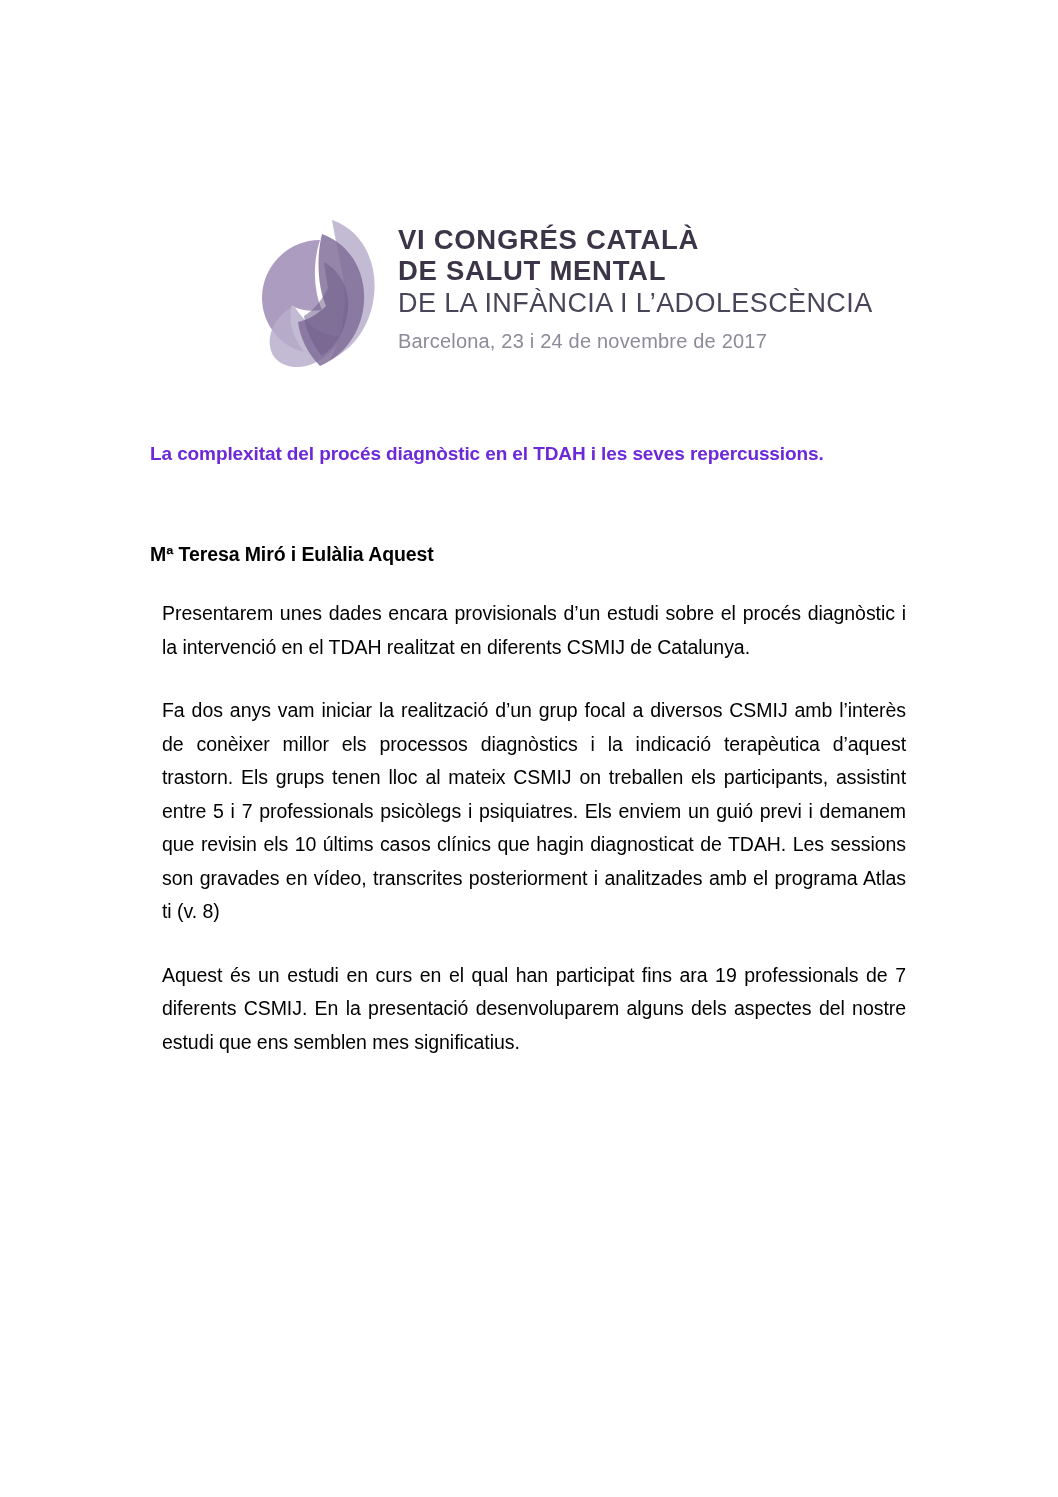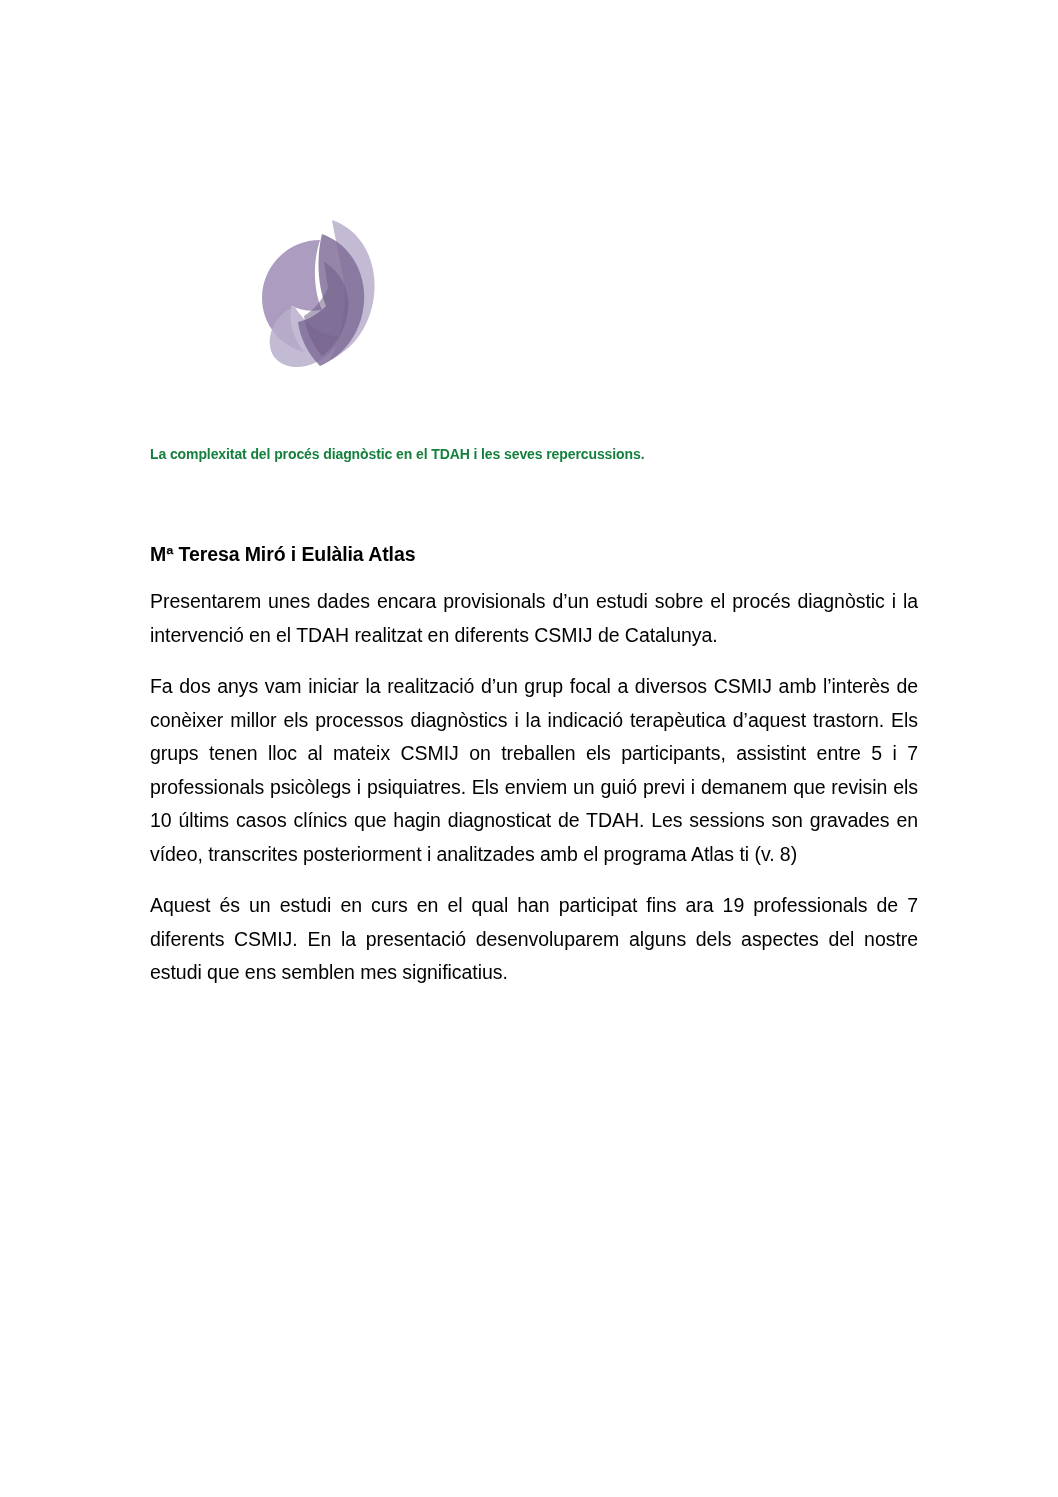--- a/index.html
+++ b/index.html
@@ -85,44 +85,44 @@
 
   
   .content {
     position: absolute;
     left: 150px;
     top: 440px;
     width: 768px;
   }
 
   .doc-title {
-    font-size: 14px;
+    font-size: 19px;
     font-weight: bold;
     line-height: 28px;
-    color: #15803d;
+    color: #6d28d9;
     margin: 0;
     letter-spacing: -0.1px;
   }
 
   .authors {
     font-size: 19.5px;
     font-weight: bold;
     line-height: 28px;
     color: #000000;
     margin: 0;
     padding-top: 72px;
     letter-spacing: -0.1px;
   }
 
   .para {
     font-size: 19.5px;
     font-weight: normal;
     line-height: 33.5px;
     color: #000000;
-    margin: 0;
+    margin: 12px;
     text-align: justify;
     letter-spacing: -0.05px;
   }
 
   .para.first { padding-top: 17px; }
   .para.spaced { padding-top: 18px; }
 </style>
 </head>
 <body>
 
@@ -152,28 +152,34 @@
           <path d="M74 20 C102 30 118 58 116 88 C114 118 96 142 72 152
                    C60 140 52 124 50 108 C60 106 70 100 78 92
                    C70 74 68 44 74 20 Z" fill="#7e6a96" opacity="0.82"></path>
 
           <path d="M76 48 C94 58 102 78 100 96 C98 116 88 132 74 142
                    C64 130 58 116 56 102 C66 96 74 86 80 74 Z" fill="#6f5c88" opacity="0.55"></path>
         </g>
       </svg>
     </div>
 
+    <div class="logo-text">
+      <div class="logo-line-1">VI CONGRÉS CATALÀ</div>
+      <div class="logo-line-2">DE SALUT MENTAL</div>
+      <div class="logo-line-3">DE LA INFÀNCIA I L’ADOLESCÈNCIA</div>
+      <div class="logo-date">Barcelona, 23 i 24 de novembre de 2017</div>
+    </div>
 
   </div>
 
   <div class="content">
 
     <h1 class="doc-title">La complexitat del procés diagnòstic en el TDAH i les seves repercussions.</h1>
 
-    <p class="authors">Mª Teresa Miró i Eulàlia Atlas</p>
+    <p class="authors">Mª Teresa Miró i Eulàlia Aquest</p>
 
     <p class="para first">Presentarem unes dades encara provisionals d’un estudi sobre el procés diagnòstic i la intervenció en el TDAH realitzat en diferents CSMIJ de Catalunya.</p>
 
     <p class="para spaced">Fa dos anys vam iniciar la realització d’un grup focal a diversos CSMIJ amb l’interès de conèixer millor els processos diagnòstics i la indicació terapèutica d’aquest trastorn. Els grups tenen lloc al mateix CSMIJ on treballen els participants, assistint entre 5 i 7 professionals psicòlegs i psiquiatres. Els enviem un guió previ i demanem que revisin els 10 últims casos clínics que hagin diagnosticat de TDAH. Les sessions son gravades en vídeo, transcrites posteriorment i analitzades amb el programa Atlas ti (v. 8)</p>
 
     <p class="para spaced">Aquest és un estudi en curs en el qual han participat fins ara 19 professionals de 7 diferents CSMIJ. En la presentació desenvoluparem alguns dels aspectes del nostre estudi  que ens semblen mes significatius.</p>
 
   </div>
 
 </div>

